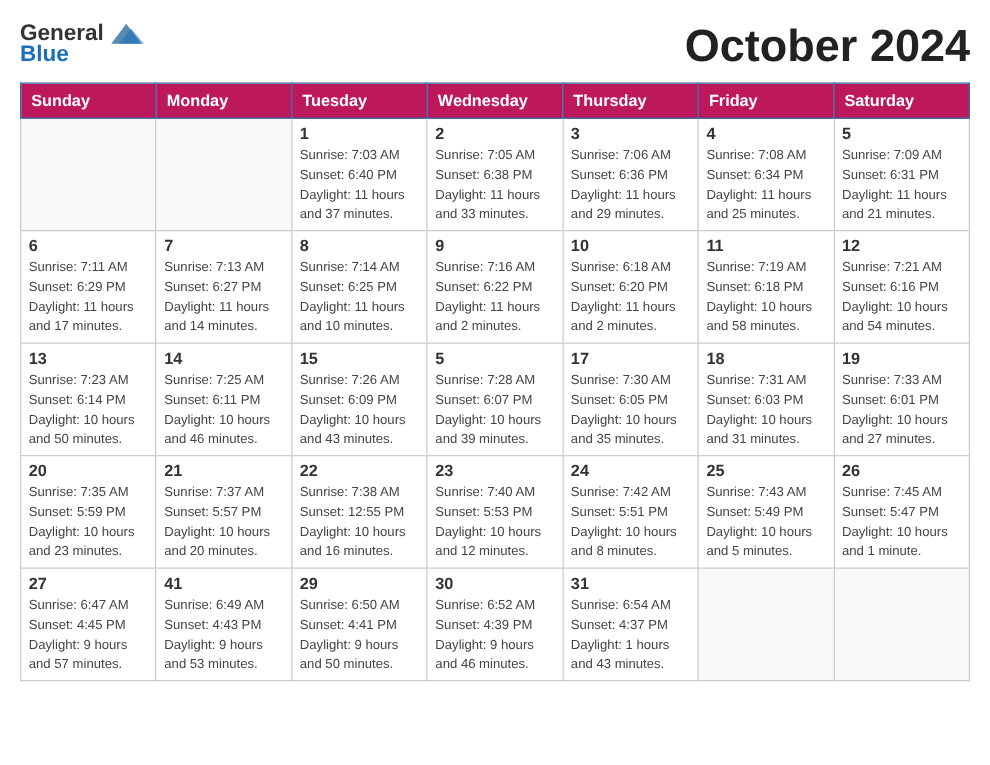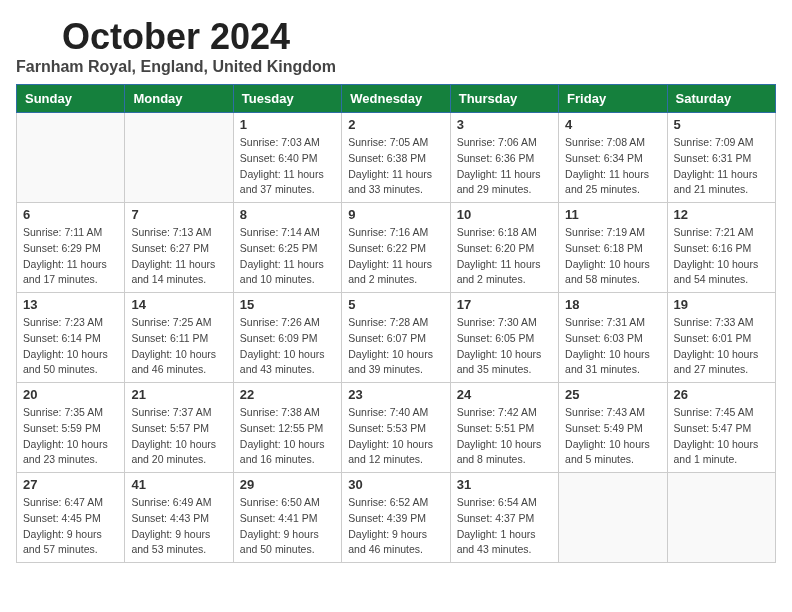--- a/index.html
+++ b/index.html
@@ -25,39 +25,39 @@
       width: 32px;
       height: 20px;
       display: inline-block;
       margin-left: 2px;
     }
     .logo-top-row {
       display: flex;
       align-items: center;
     }
     .title-area {
-      text-align: center;
+      text-align: left;
     }
     .month-title {
       font-size: 36px;
       font-weight: bold;
       color: #222;
     }
     .location-title {
       font-size: 16px;
       color: #444;
       font-weight: bold;
     }
     .calendar {
       width: 100%;
       border-collapse: collapse;
       border: 1px solid #ccc;
     }
     .calendar th {
-      background-color: #15803d;
+      background-color: #be185d;
       color: #fff;
       text-align: left;
       padding: 6px 8px;
       font-size: 13px;
       border: 1px solid #2e6da4;
     }
     .calendar td {
       border: 1px solid #ccc;
       vertical-align: top;
       padding: 4px 6px;
@@ -78,23 +78,32 @@
       color: #444;
     }
     .calendar tr td.empty {
       background: #f9f9f9;
     }
   </style>
 </head>
 <body>
 
 <div class="header-area">
+  <div class="logo">
+    <div class="logo-top-row">
+      <span style="font-size:18px;font-weight:bold;color:#333;">General</span>
+      <svg class="logo-icon" viewBox="0 0 32 20" xmlns="http://www.w3.org/2000/svg">
+        <polygon points="4,18 16,2 28,18" fill="#2e6da4" opacity="0.8"></polygon>
+        <polygon points="10,18 20,6 30,18" fill="#1a6fb5" opacity="0.6"></polygon>
+      </svg>
+    </div>
+    <span style="font-size:18px;font-weight:bold;color:#1a6fb5;margin-top:-4px;">Blue</span>
+  </div>
   <div class="title-area">
     <div class="month-title">October 2024</div>
-    <div class="location-title">Farnham Royal, England, United Kingdom</div>
   </div>
 </div>
 
 <table class="calendar">
   <thead>
     <tr>
       <th>Sunday</th>
       <th>Monday</th>
       <th>Tuesday</th>
       <th>Wednesday</th>

